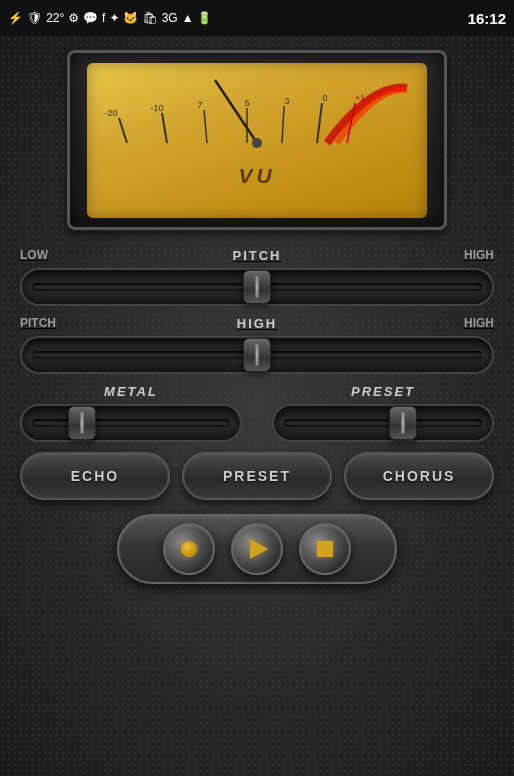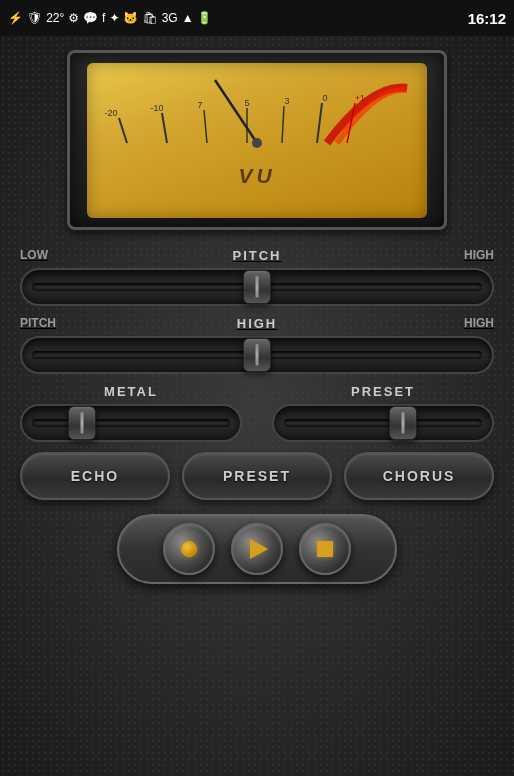--- a/index.html
+++ b/index.html
@@ -201,20 +201,21 @@
       border-radius: 2px;
     }
 
     
     .small-sliders-row {
       display: flex;
       gap: 30px;
       width: 100%;
       margin-bottom: 10px;
       z-index: 1;
+      font-style: italic;
     }
 
     .small-slider-section {
       flex: 1;
     }
 
     .small-slider-label {
       color: #ccc;
       font-size: 13px;
       font-weight: bold;

